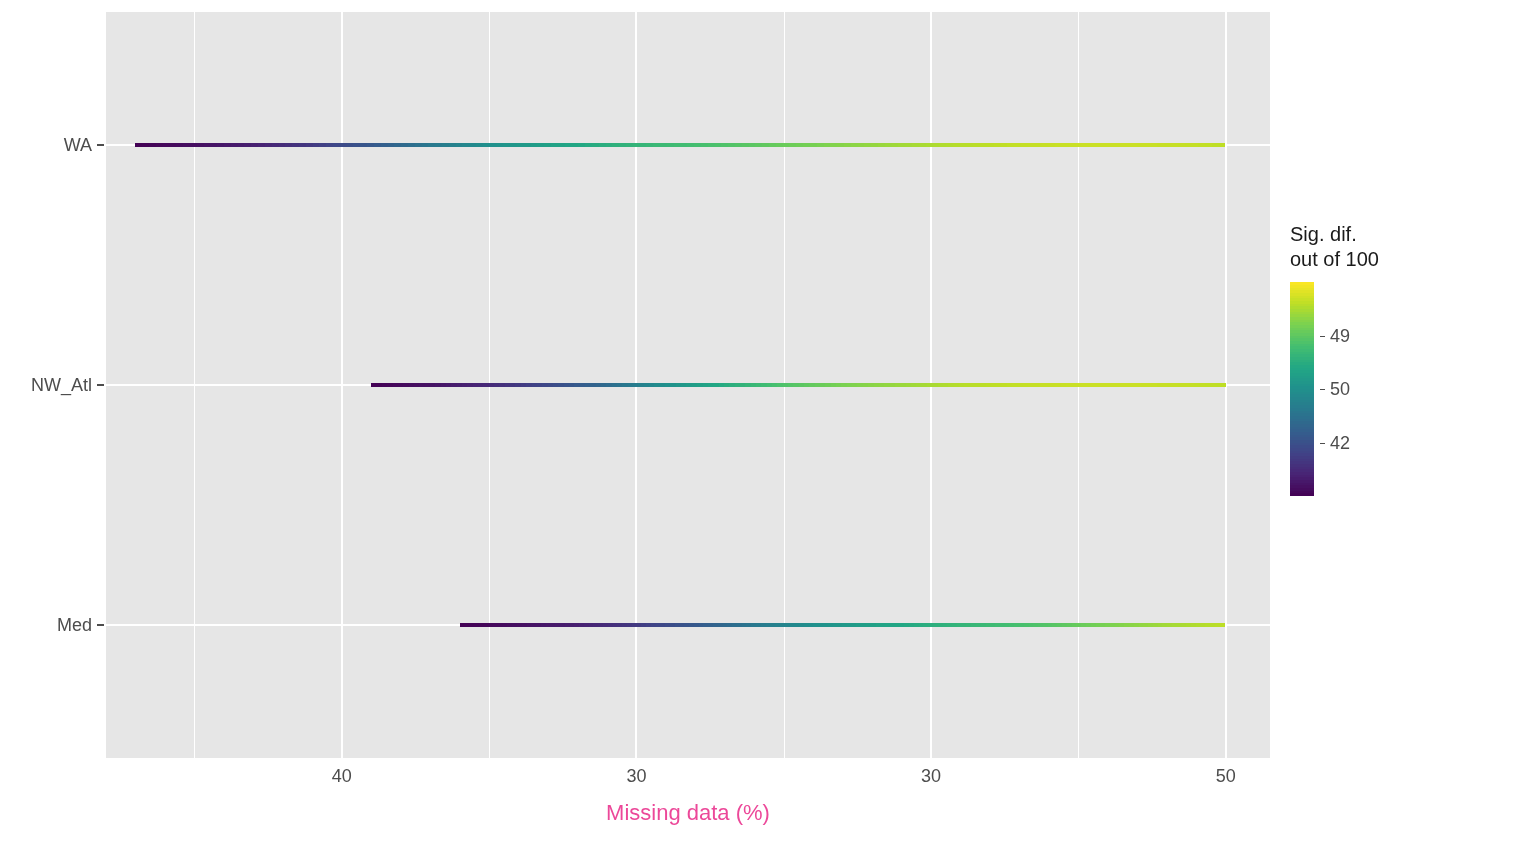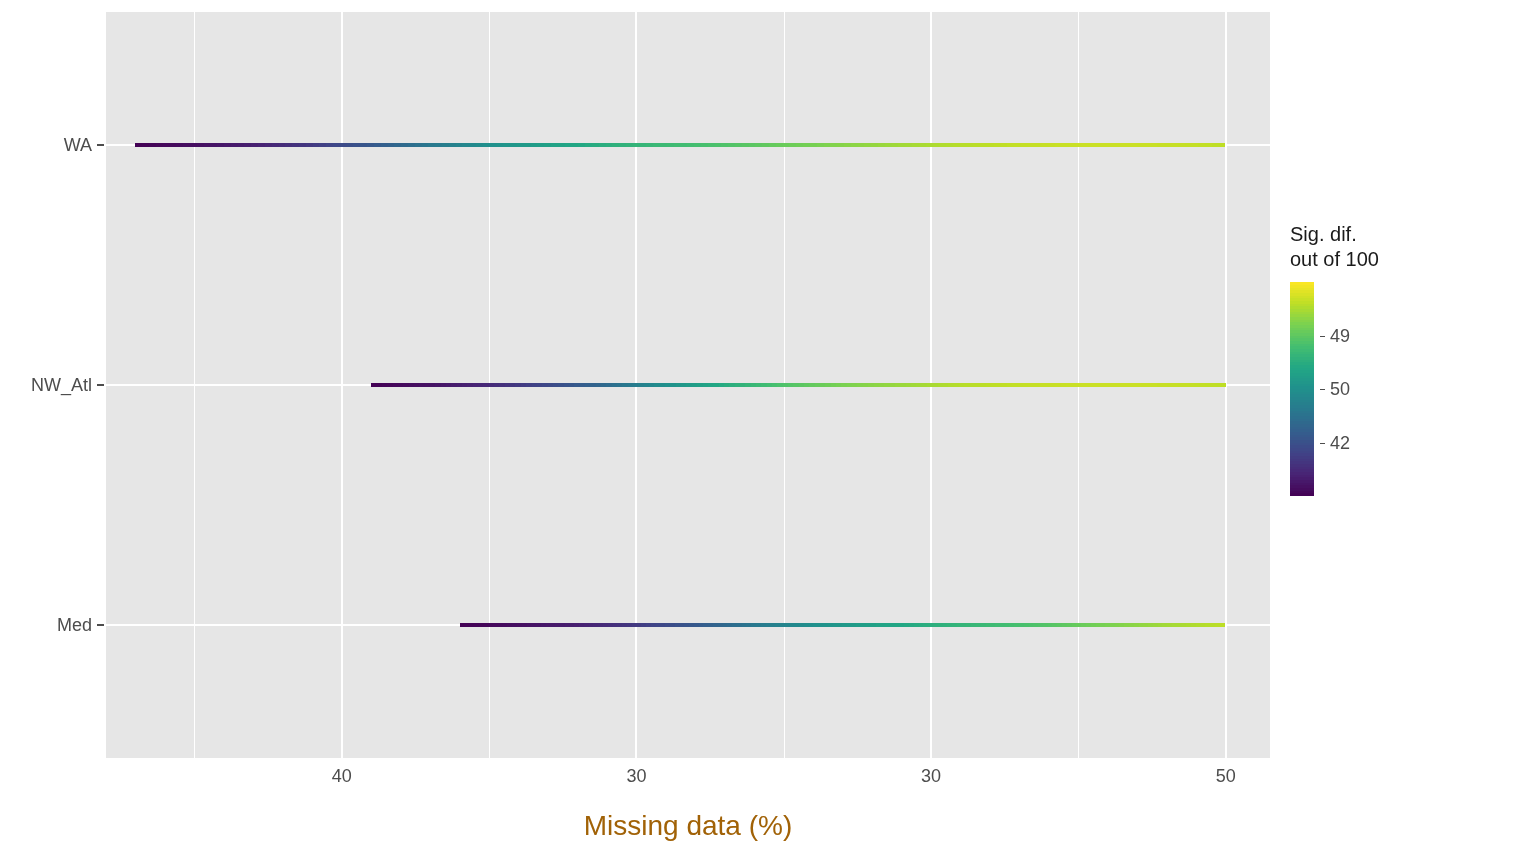--- a/index.html
+++ b/index.html
@@ -66,24 +66,23 @@
     position: absolute;
     height: 2px;
     width: 7px;
     background: #4d4d4d;
     left: 97px;
     transform: translateY(-50%);
   }
   .x-label {
     position: absolute;
     top: 800px;
-    font-size: 28px;
-    color: #a16207;
+    font-size: 22px;
+    color: #ec4899;
     transform: translateX(-50%);
-    margin-top: 10px;
   }
 
   
   .legend {
     position: absolute;
     left: 1290px;
     top: 222px;
     width: 230px;
   }
   .legend-title {

